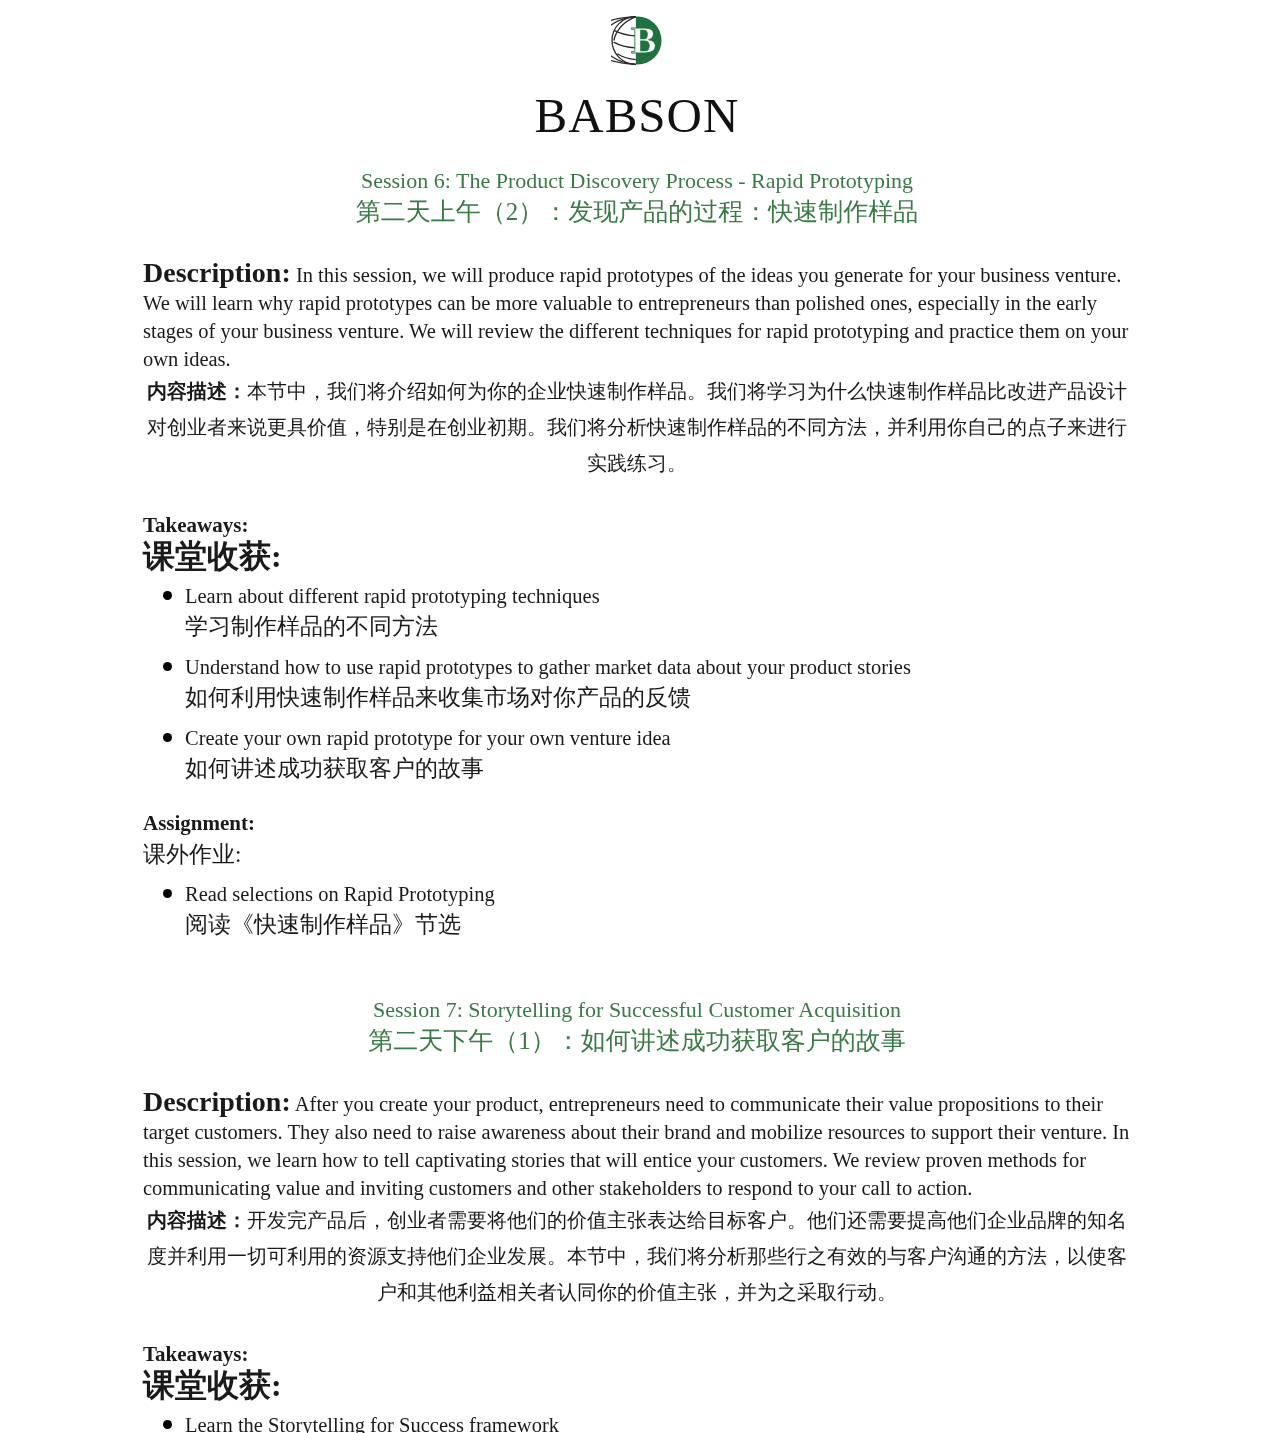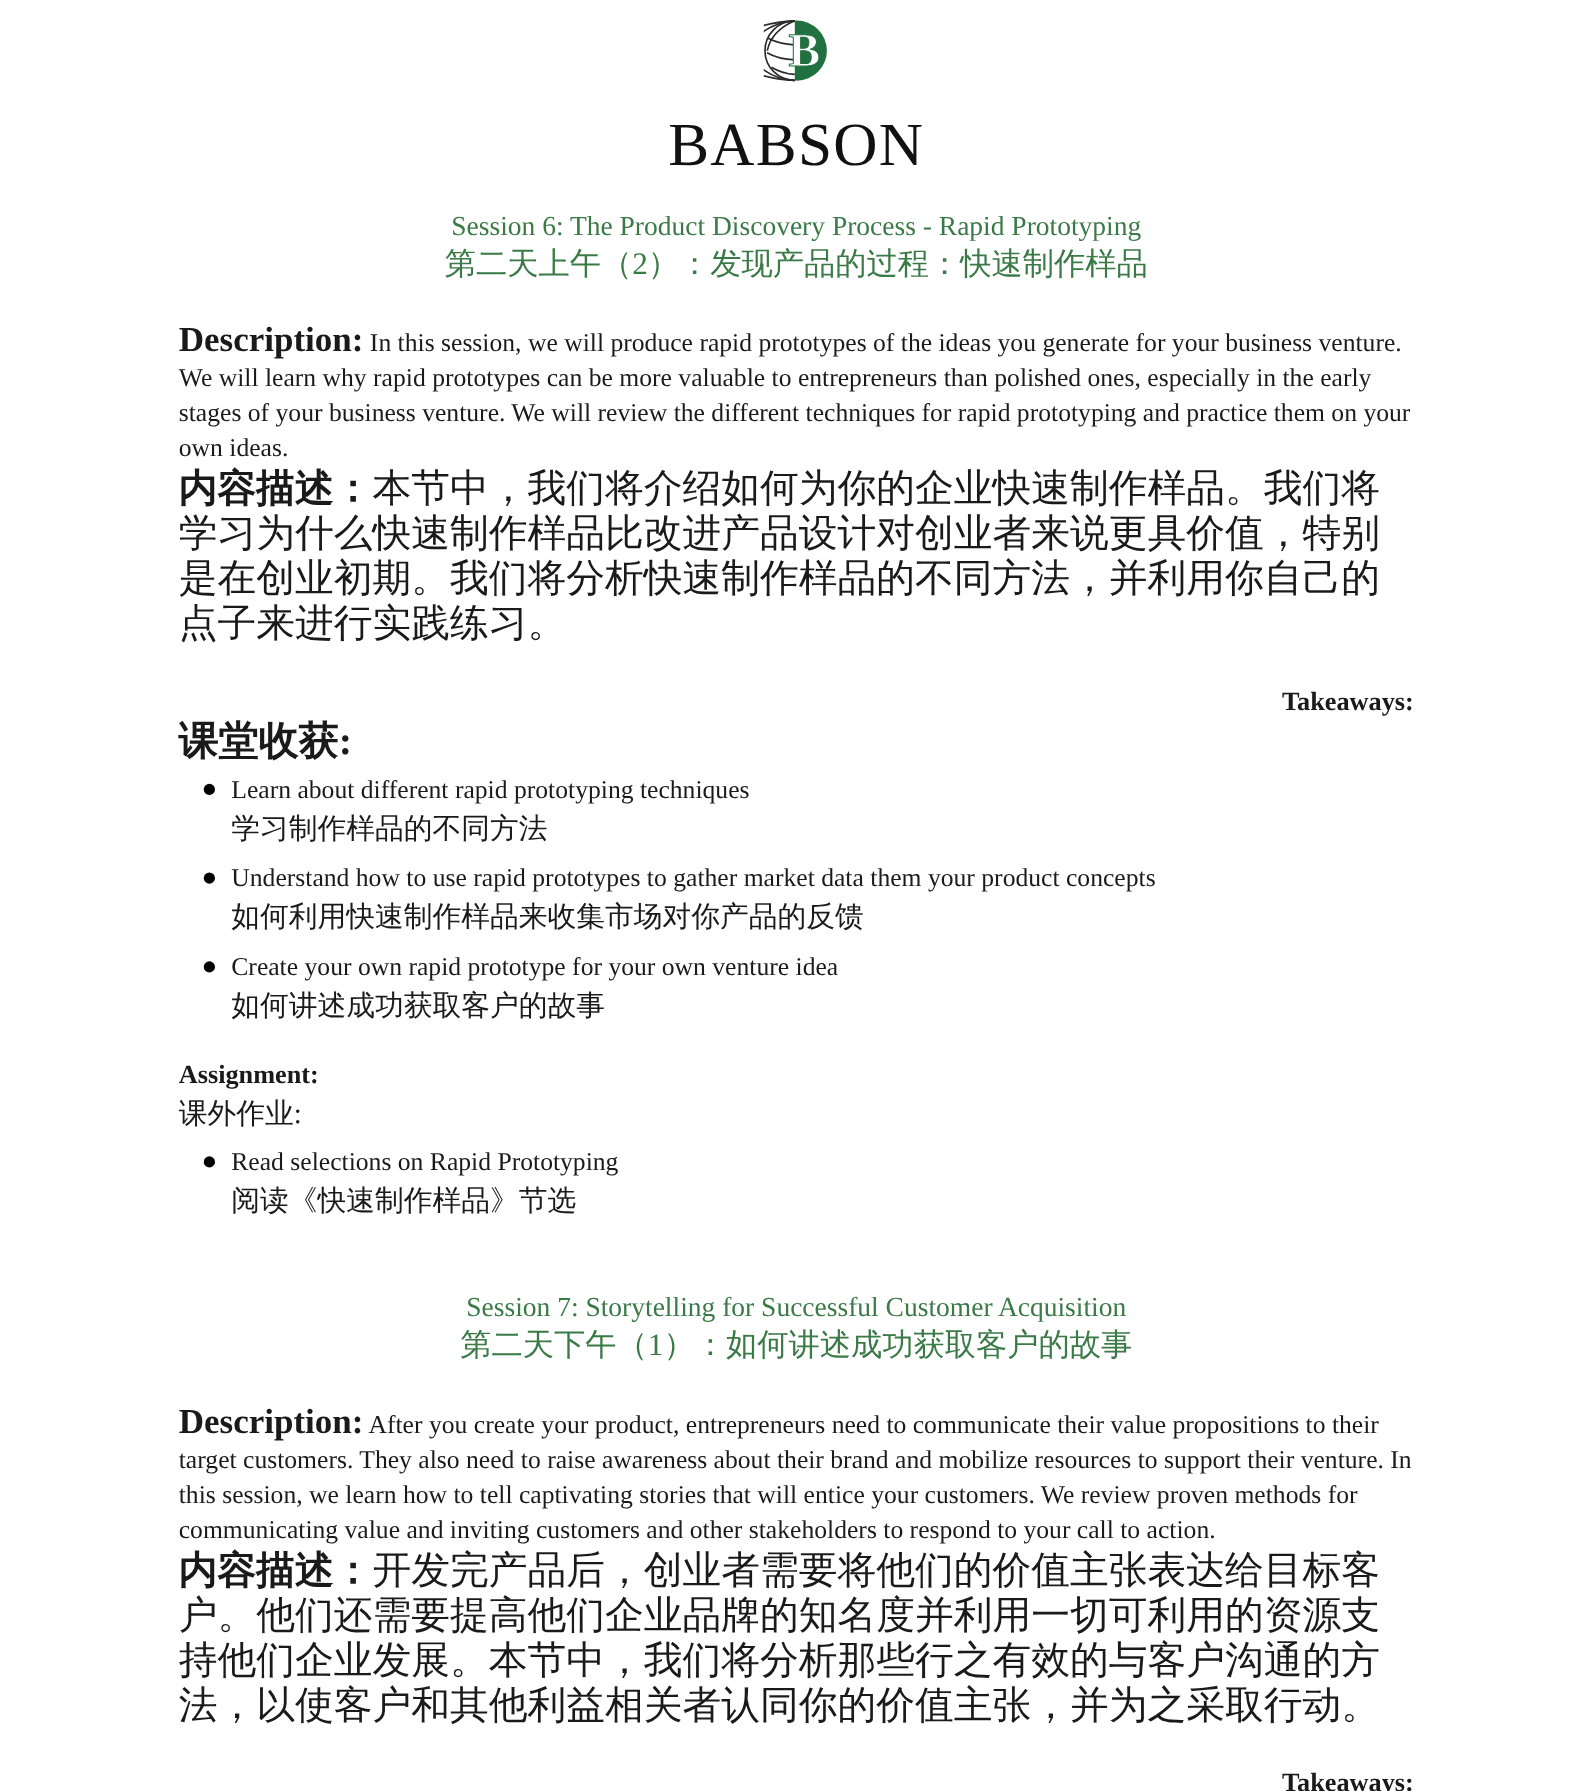--- a/index.html
+++ b/index.html
@@ -47,35 +47,36 @@
   }
 
   
   .desc-en {
     margin-top: 31px;
     font-size: 20.5px;
     line-height: 28px;
   }
   .desc-en b { font-size: 28px; }
   .desc-zh {
-    font-size: 31px;
+    font-size: 20px;
     line-height: 36px;
+    text-align: center;
   }
   .label-en {
     font-size: 21px;
     line-height: 28px;
     font-weight: bold;
   }
   .label-zh {
     font-size: 32px;
     line-height: 35px;
     font-weight: bold;
   }
   .label-zh.regular { font-weight: normal; font-size: 23px; }
-  .gap-lg { margin-top: 30px; text-align: right; }
+  .gap-lg { margin-top: 30px; }
   .gap-md { margin-top: 24px; }
 
   ul.bullets {
     list-style: none;
     margin-top: 8px;
   }
   ul.bullets li {
     position: relative;
     padding-left: 42px;
     margin-bottom: 10px;
@@ -129,21 +130,21 @@
     <p class="label-zh">课堂收获:</p>
 
     <ul class="bullets">
       <li>
         <span class="dot"></span>
         <span class="li-en">Learn about different rapid prototyping techniques</span>
         <span class="li-zh">学习制作样品的不同方法</span>
       </li>
       <li>
         <span class="dot"></span>
-        <span class="li-en">Understand how to use rapid prototypes to gather market data them your product concepts</span>
+        <span class="li-en">Understand how to use rapid prototypes to gather market data about your product stories</span>
         <span class="li-zh">如何利用快速制作样品来收集市场对你产品的反馈</span>
       </li>
       <li>
         <span class="dot"></span>
         <span class="li-en">Create your own rapid prototype for your own venture idea</span>
         <span class="li-zh">如何讲述成功获取客户的故事</span>
       </li>
     </ul>
 
     <p class="label-en gap-md">Assignment:</p>

